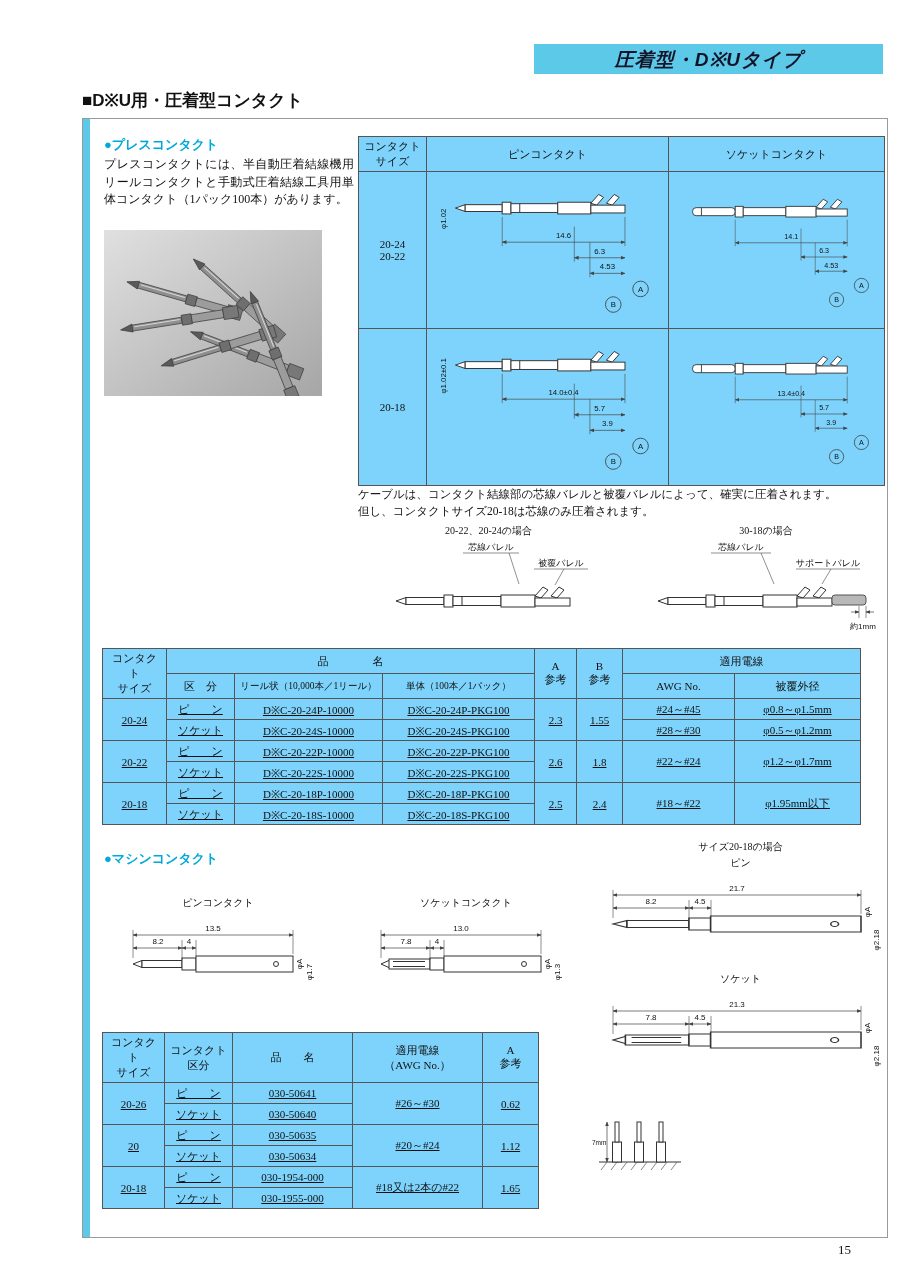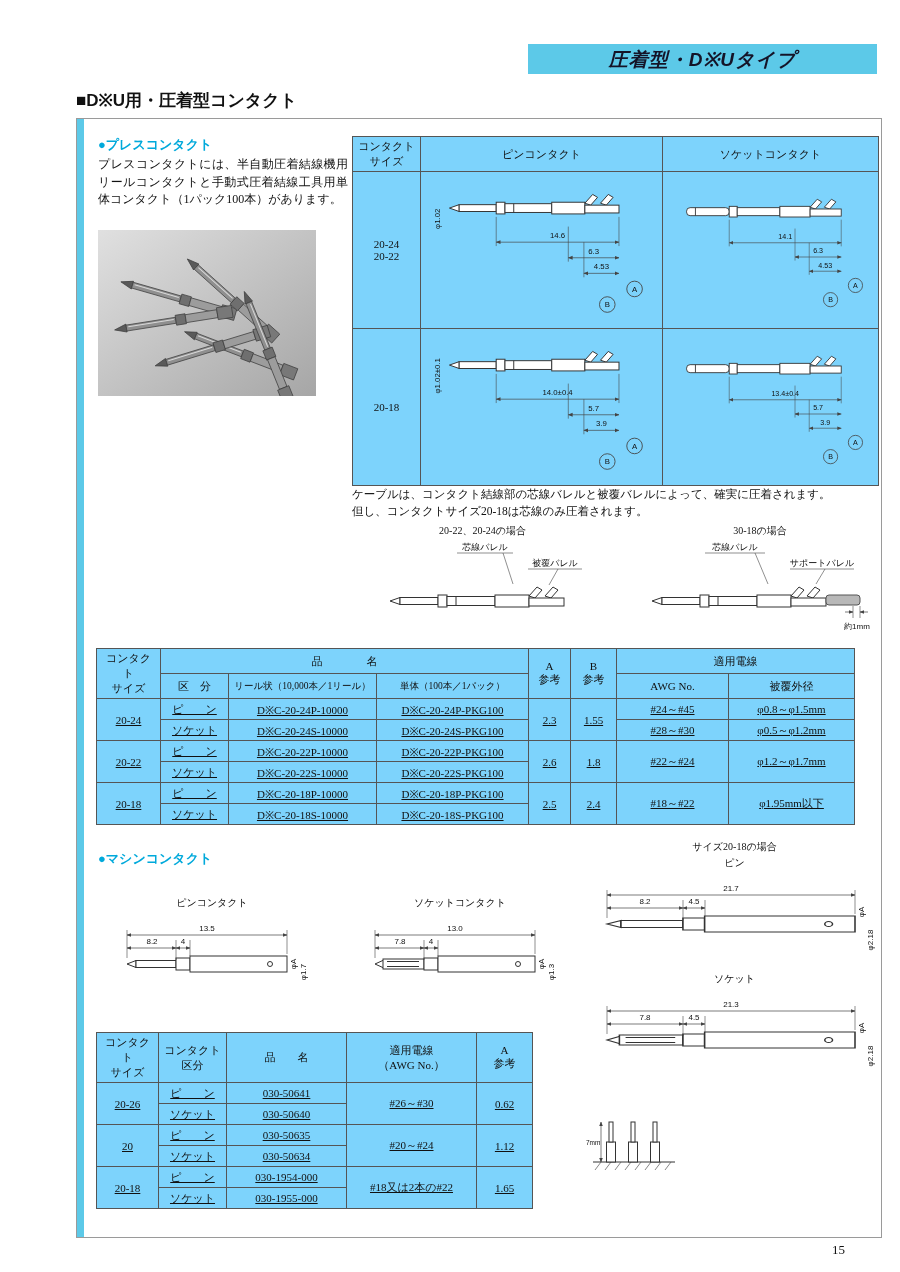--- a/index.html
+++ b/index.html
@@ -1,25 +1,25 @@
 <!DOCTYPE html>
 <html><head>
 <meta charset="utf-8">
 <style>
   * { margin:0; padding:0; box-sizing:border-box; }
   html,body { width:900px; height:1272px; }
   body { position:relative; background:#ffffff; font-family:"Liberation Serif", serif; color:#111; }
-  .abs { position:absolute; }
+  .abs { position:absolute;margin-left:6px; }
   .banner { background:#5cc9e8; display:flex; align-items:center; justify-content:center;
             font-family:"Liberation Sans", sans-serif; font-weight:bold; font-style:italic;
             font-size:19px; color:#141428; letter-spacing:1px; }
   .heading { font-family:"Liberation Sans", sans-serif; font-weight:bold; font-size:17px; }
   .main-box { border:1px solid #9a9a9a; background:#fff; }
   .cyan-bar { position:absolute; left:0; top:0; bottom:0; width:7px; background:#5cc9e8; }
-  .sec-title { font-family:Liberation Mono, monospace; font-weight:bold; font-size:13px; color:#00a9db; }
+  .sec-title { font-family:Liberation Serif, serif; font-weight:bold; font-size:13px; color:#00a9db; }
   .press-body { font-size:12px; line-height:17.5px; text-align:justify; width:250px; }
   .pre { white-space:pre-line; }
   table { border-collapse:collapse; table-layout:fixed; background:#7dd3fc; }
   .dwg-table th, .dwg-table td { border:1px solid #555; font-size:11px; font-weight:normal;
        text-align:center; vertical-align:middle; padding:2px; }
   .data-table { font-size:11px; }
   .data-table th, .data-table td { border:1px solid #555; padding:2px 4px; text-align:center;
        font-weight:normal; vertical-align:middle; }
   .data-table th.sm { font-size:9.5px; }
   .data-table td { height:21px;text-decoration:underline; }

